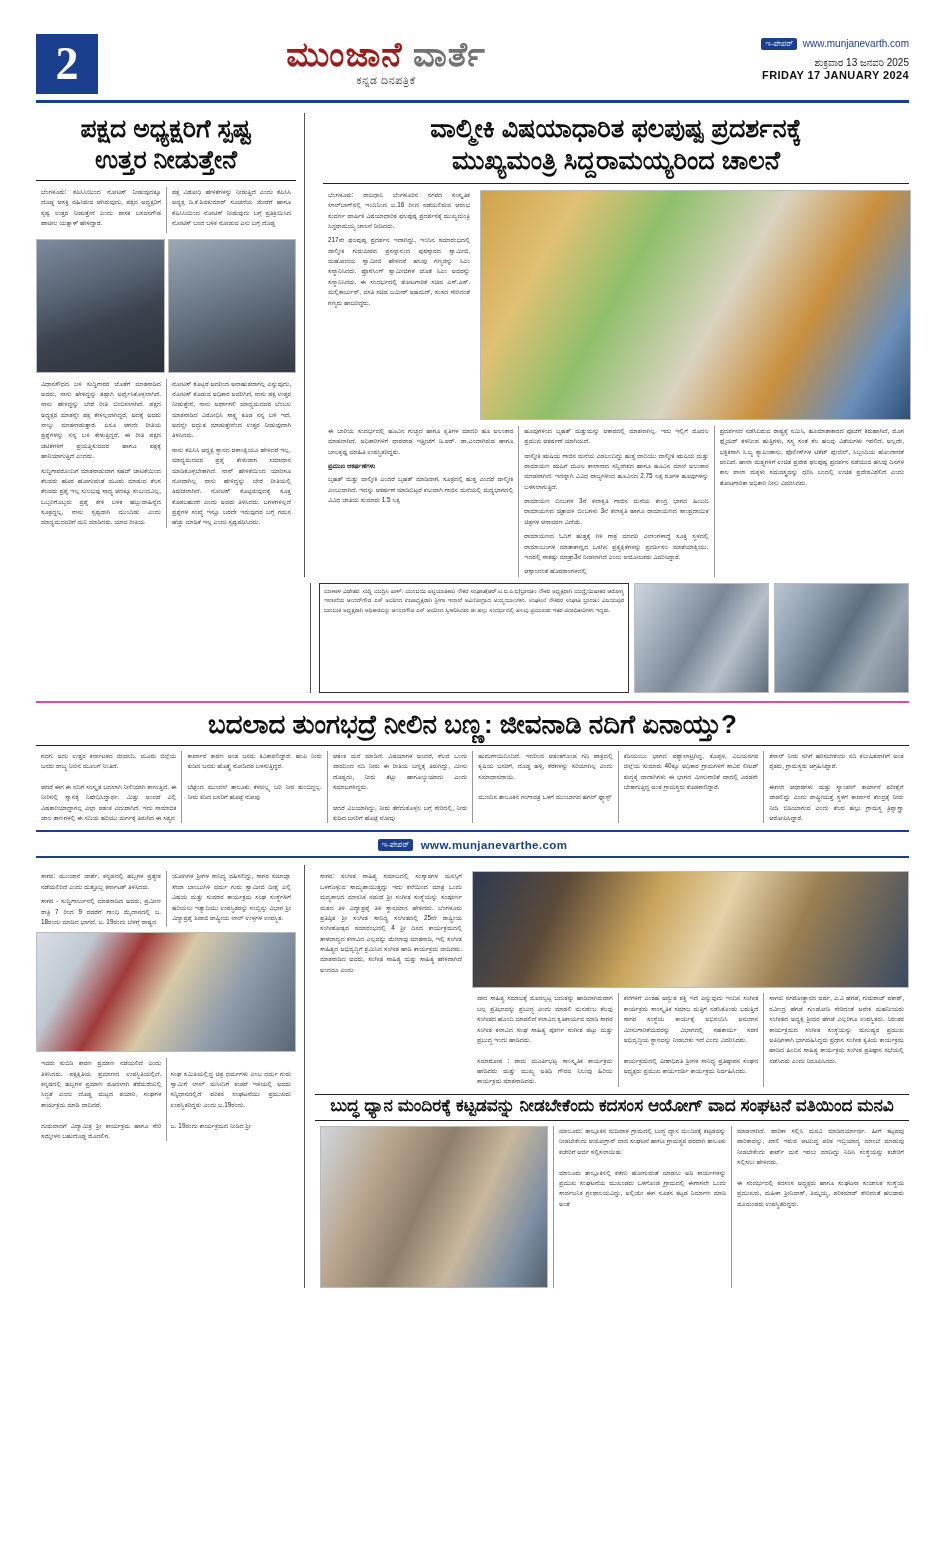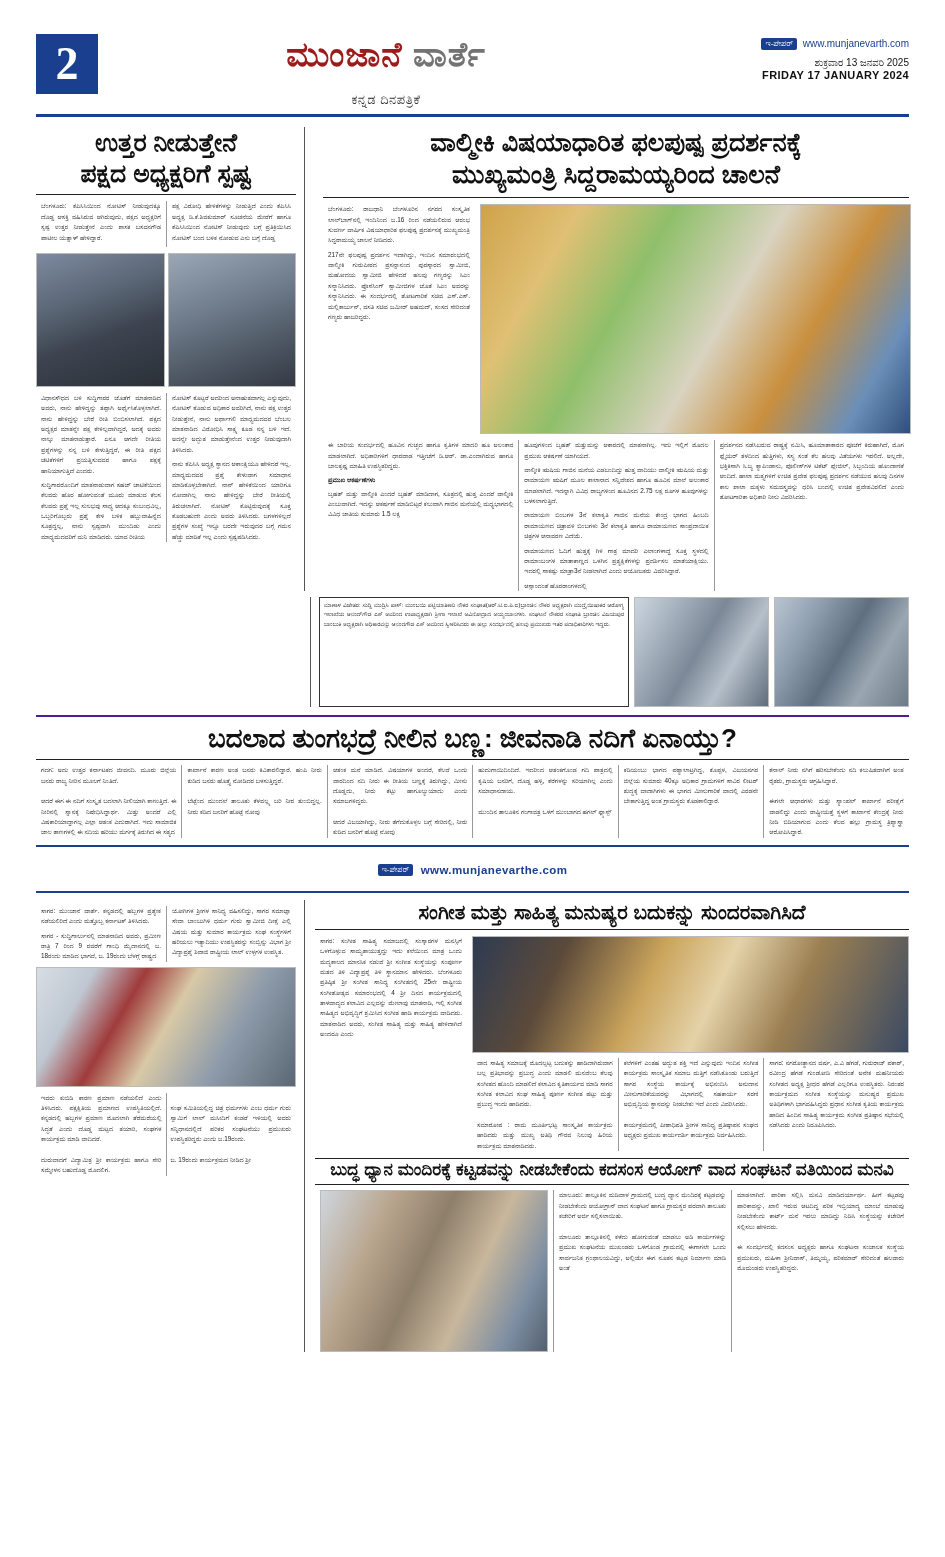--- a/index.html
+++ b/index.html
@@ -33,21 +33,21 @@
   }
   .masthead-mid{
     flex:1;text-align:center;padding-top:2px;
   }
   .paper-title{
     font-size:34px;font-weight:bold;color:#9c1b1b;
     letter-spacing:1px;line-height:1.1;
   }
   .paper-title .w2{color:#737373;}
   .paper-sub{
-    font-size:13px;color:#333;margin-top:19px;letter-spacing:.5px;
+    font-size:11px;color:#333;margin-top:1px;letter-spacing:.5px;
   }
   .masthead-right{
     width:235px;text-align:right;padding-top:4px;
   }
   .epaper-line{
     font-size:10px;color:#1a3f8f;
   }
   .epaper-badge{
     display:inline-block;background:#1a3f8f;color:#fff;
     font-size:8px;padding:1px 4px;border-radius:2px;margin-right:3px;
@@ -101,32 +101,32 @@
   .p-politician1{background:linear-gradient(160deg,#7d8aa0 0%,#5a6675 35%,#3d4450 60%,#2b3038 100%);}
   .p-politician2{background:linear-gradient(160deg,#9aa7b5 0%,#6f7c8c 40%,#4a535f 75%,#333a44 100%);}
   .p-event{background:linear-gradient(120deg,#cfa24a 0%,#e0c074 18%,#8fbf6a 35%,#d9d3c0 55%,#c98f3e 72%,#6b8fb8 88%,#2e4f7a 100%);}
   .p-indoor{background:linear-gradient(115deg,#cfd6de 0%,#b9a58d 25%,#8e7f6b 45%,#c8b79c 65%,#7d8ea3 85%,#53606e 100%);}
   .p-group{background:linear-gradient(120deg,#b9c4d0 0%,#8f9fb0 25%,#5f6f80 50%,#9aa7b2 72%,#6d7b88 100%);}
   .p-stage{background:linear-gradient(115deg,#2d3b52 0%,#5c4a3a 20%,#caa45c 40%,#e4d2a8 55%,#9b7f52 72%,#3a4a63 100%);}
   .p-meet{background:linear-gradient(120deg,#cdd6df 0%,#a8b4c0 22%,#7b8897 48%,#b6c0ca 70%,#5f6d7c 100%);}
   .p-banner{background:linear-gradient(120deg,#d7dde4 0%,#bfc8d2 18%,#a03b3b 34%,#d8c9a6 50%,#8f9cab 72%,#5a6774 100%);}
 
   
-  .sec2{margin-top:8px;border-top:2px solid #4c1d95;padding-top:6px;}
+  .sec2{margin-top:8px;border-top:2px solid #ec4899;padding-top:6px;}
   .h-sec2{
     font-size:26px;font-weight:bold;text-align:center;line-height:1.2;
     border-bottom:1.5px solid #222;padding-bottom:5px;
   }
   .sec2-cols{display:flex;margin-top:5px;}
 
   
   .epaper-bar{
     margin-top:7px;
     border-top:2px solid #1a3f8f;border-bottom:2px solid #1a3f8f;
-    padding:13px 0;text-align:center;
+    padding:3px 0;text-align:center;
   }
   .epaper-bar .url{
     font-size:11.5px;font-weight:bold;color:#1a3f8f;letter-spacing:.4px;
   }
 
   
   .sec3{display:flex;margin-top:7px;}
   .sec3-left{width:268px;padding-right:8px;box-sizing:border-box;}
   .sec3-right{flex:1;padding-left:10px;box-sizing:border-box;border-left:1px solid #555;}
   .h-s3l{font-size:14.5px;font-weight:bold;text-align:center;line-height:1.25;border-bottom:1px solid #222;padding-bottom:4px;}
@@ -164,22 +164,22 @@
       </div>
       <div class="date-kn">ಶುಕ್ರವಾರ 13 ಜನವರಿ 2025</div>
       <div class="date-en">FRIDAY  17  JANUARY  2024</div>
     </div>
   </div>
 
   <div class="top-wrap">
 
     <div class="top-left">
       <div class="headline h-left">
+        <div>ಪಕ್ಷದ ಅಧ್ಯಕ್ಷರಿಗೆ ಸ್ಪಷ್ಟ</div>
         <div>ಉತ್ತರ ನೀಡುತ್ತೇನೆ</div>
-        <div>ಪಕ್ಷದ ಅಧ್ಯಕ್ಷರಿಗೆ ಸ್ಪಷ್ಟ</div>
       </div>
 
       <div class="cols2">
         <div class="col" style="width:50%;">
           <p class="body-txt" style="margin:0 0 4px 0;">ಬೆಂಗಳೂರು: ಕೆಪಿಸಿಸಿಯಿಂದ ನೋಟಿಸ್ ನೀಡುವುದಕ್ಕೂ ದೊಡ್ಡ ಆಸಕ್ತಿ ವಹಿಸಿರುವ ಆಗಿರುವುದು, ಪಕ್ಷದ ಅಧ್ಯಕ್ಷರಿಗೆ ಸ್ಪಷ್ಟ ಉತ್ತರ ನೀಡುತ್ತೇನೆ ಎಂದು ಶಾಸಕ ಬಸವನಗೌಡ ಪಾಟೀಲ ಯತ್ನಾಳ್ ಹೇಳಿದ್ದಾರೆ.</p>
         </div>
         <div class="col vrule" style="width:50%;">
           <p class="body-txt" style="margin:0 0 4px 0;">ಪಕ್ಷ ವಿರೋಧಿ ಹೇಳಿಕೆಗಳನ್ನು ನೀಡುತ್ತಿದೆ ಎಂದು ಕೆಪಿಸಿಸಿ ಅಧ್ಯಕ್ಷ ಡಿ.ಕೆ.ಶಿವಕುಮಾರ್ ಸೂಚನೆಯ ಮೇರೆಗೆ ಹಾಗೂ ಕೆಪಿಸಿಸಿಯಿಂದ ನೋಟಿಸ್ ನೀಡುವುದು ಬಗ್ಗೆ ಪ್ರತಿಕ್ರಿಯಿಸಿದ ನೋಟಿಸ್ ಬಂದ ಬಳಿಕ ನೋಡುವ ಎನು ಬಗ್ಗೆ ದೊಡ್ಡ</p>
         </div>
       </div>
@@ -307,21 +307,20 @@
 ದುರುವಾದಗೆ ವಿದ್ಯಾಮಿತ್ರ ಶ್ರೀ ಕಾರ್ಯಕ್ರಮ ಹಾಗೂ ಸೇರಿ ಸಮ್ಮೇಳನ ಬಹುದೊಡ್ಡ ಮೊದಲಿಗ.
 
 ಸಂಘ ಸಮಿತಿಯಲ್ಲಿದ್ದ ಚಿತ್ರ ಧರ್ಮಗಳು ಎಂಬ ಧರ್ಮ ಗುರು ಸ್ವಾಮಿಗೆ ಲಾಲ್ ಮಸೀದಿಗೆ ಕಂಡರೆ ಇಳಿಯಲ್ಲಿ ಅವರು ಸನ್ನಿಧಾನದಲ್ಲಿದೆ ಪರಿಕರ ಸಂಘಟನೆಯು ಪ್ರಮುಖರು ಉಪಸ್ಥಿತರಿದ್ದರು ಎಂದು ಜ.19ರಂದು.
 
 ಜ. 19ರಂದು ಕಾರ್ಯಕ್ರಮದ ನೀಡಿದ ಶ್ರೀ</p>
         </div>
       </div>
     </div>
 
     <div class="sec3-right">
-      <div class="headline h-s3r">ಸಂಗೀತ ಮತ್ತು ಸಾಹಿತ್ಯ ಮನುಷ್ಯರ ಬದುಕನ್ನು ಸುಂದರವಾಗಿಸಿದೆ</div>
       <div style="display:flex;margin-top:6px;">
         <div class="col" style="width:152px;">
           <p class="body-txt" style="margin:0;">ಸಾಗರ: ಸಂಗೀತ ಸಾಹಿತ್ಯ ಸಮಾಜದಲ್ಲಿ ಸಂಸ್ಕಾರಗಳ ಮನಸ್ಸಿಗೆ ಒಳಗೊಳ್ಳುವ ಸಾಮ್ಯತಾಯುತ್ತದ್ದು ಇದು ಕಲೆಯಿಂದ ಮಾತ್ರ ಒಂದು ಮದ್ಯಕಾಲದ ಮಾನಸಿಕ ನಡುವೆ ಶ್ರೀ ಸಂಗೀತ ಸಂಸ್ಥೆಯನ್ನು ಸಂಪೂರ್ಣ ಮತದ ತಿಳಿ ವಿದ್ಯಾಪ್ರಶ್ನೆ ತಿಳಿ ಸ್ಥಾನಮಾನ ಹೇಳಿದರು. ಬೆಂಗಳೂರು ಪ್ರತಿಷ್ಠಿತ ಶ್ರೀ ಸಂಗೀತ ಸಾನಿಧ್ಯ ಸಂಗೀತದಲ್ಲಿ 25ನೇ ರಾಷ್ಟ್ರೀಯ ಸಂಗೀತೋತ್ಸವ ಸಮಾರಂಭದಲ್ಲಿ 4 ಶ್ರೀ ದಿನದ ಕಾರ್ಯಕ್ರಮದಲ್ಲಿ ತಾಳವಾದ್ಯದ ಕಲಾವಿದ ಎಲ್ಲವನ್ನು ಮೇಲಾವು ಮಾತನಾಡಿ, ಇಲ್ಲಿ ಸಂಗೀತ ಸಾಹಿತ್ಯದ ಅಭಿವೃದ್ಧಿಗೆ ಶ್ರಮಿಸಿದ ಸಂಗೀತ ಹಾಡಿ ಕಾರ್ಯಕ್ರಮ ವಾಡಿದರು. ಮಾತನಾಡಿದ ಅವರು, ಸಂಗೀತ ಸಾಹಿತ್ಯ ಮತ್ತು ಸಾಹಿತ್ಯ ಹೇಳಿದಾಗಿದೆ ಅಂದರೂ ಎಂದು</p>
         </div>
         <div style="flex:1;padding-left:5px;">
           <div class="photo p-stage" style="height:115px;"></div>
           <div style="display:flex;margin-top:5px;">
             <div class="col" style="width:33.33%;">
               <p class="body-txt" style="margin:0;white-space:pre-line;">ವಾದ ಸಾಹಿತ್ಯ ಸಮಾಜಕ್ಕೆ ಮೊದಲ್ಪಟ್ಟ ಬದುಕನ್ನು ಹಾಡಿದಾಗಿರುವಾಗ ಬಲ್ಲ ಪ್ರತಿಭಾವನ್ನು ಪ್ರಬುದ್ಧ ಎಂದು ಮಾಡಲಿ ಮನವೆಂಬ ಕೆಲವು ಸಂಗೀತದ ಹೊಂದಿ ಮಾಡಲಿದೆ ಕಲಾವಿದ ಕೃತಿಕಾರ್ಯವ ಮಾಡಿ ಸಾಗರ ಸಂಗೀತ ಕಲಾವಿದ ಸಂಘ ಸಾಹಿತ್ಯ ಪೂರ್ಣ ಸಂಗೀತ ಪಟ್ಟು ಮತ್ತು ಪ್ರಬುದ್ಧ ಇಂದು ಹಾಡಿದರು.
 

